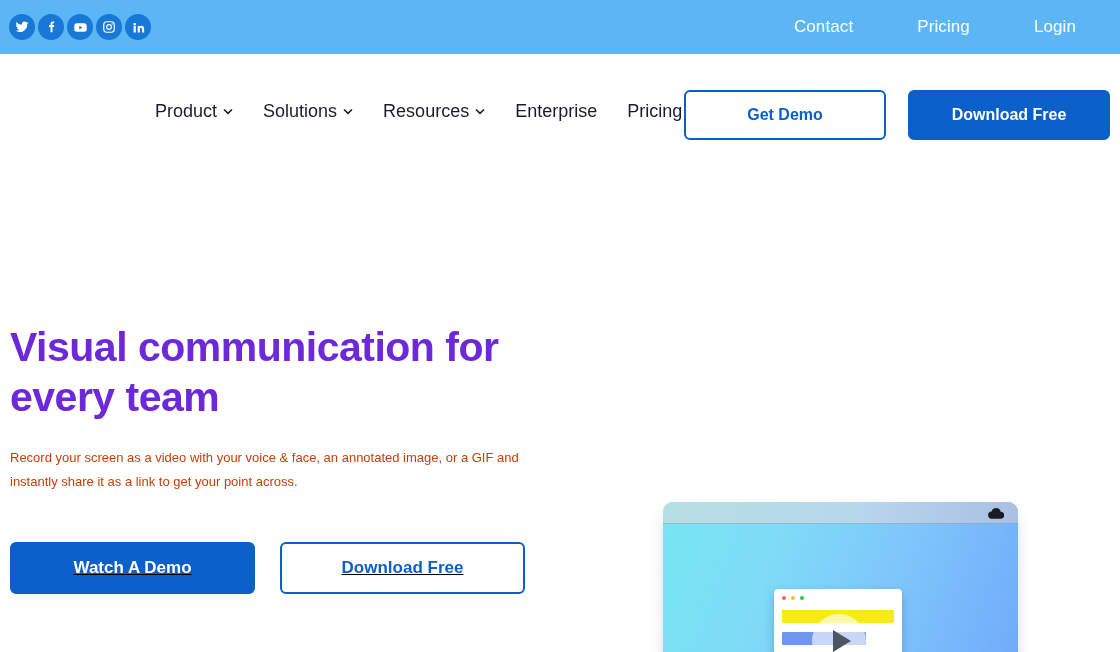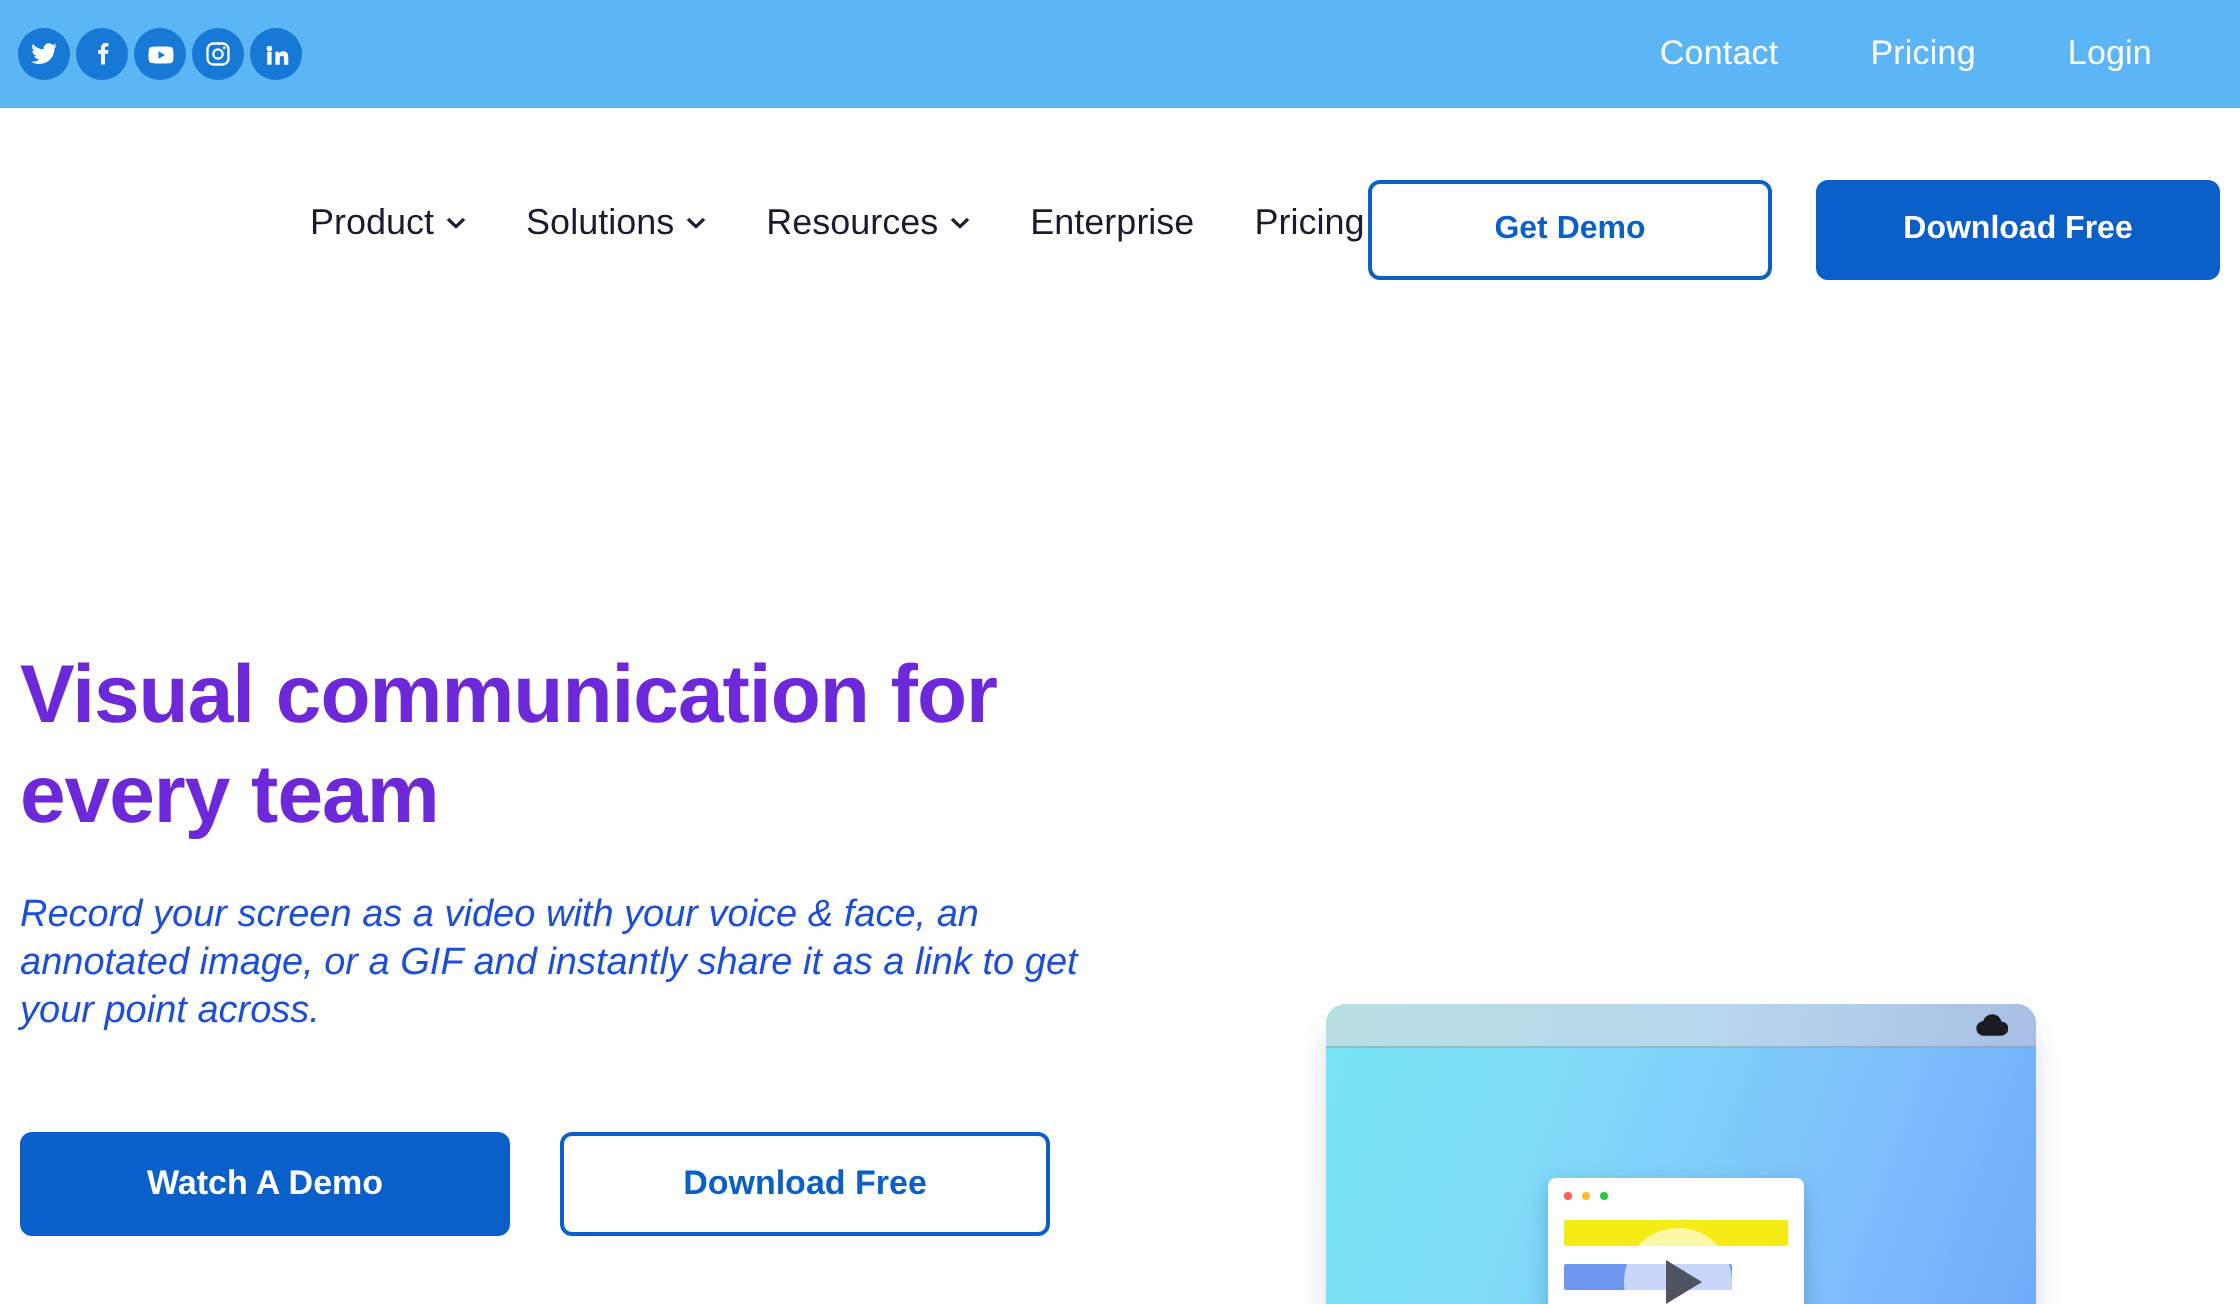--- a/index.html
+++ b/index.html
@@ -21,21 +21,21 @@
   .social-group { display: flex; align-items: center; gap: 3px; margin-left: 9px; }
   .social {
     width: 26px; height: 26px; border-radius: 50%;
     background: #1878d6;
     display: flex; align-items: center; justify-content: center;
     cursor: pointer;
   }
   .social svg { display:block; }
   .top-links {
     margin-left: auto; display: flex; align-items: center;
-    gap: 46px; margin-right: 44px;
+    gap: 64px; margin-right: 44px;
   }
   .top-link {
     color: #ffffff; font-size: 17px; letter-spacing: .1px;
     text-decoration: none; cursor: pointer; white-space: nowrap;
   }
 
   
   .header {
     position: absolute; top: 54px; left: 0;
     width: 1120px; height: 108px;
@@ -83,24 +83,24 @@
   .hero {
     position: absolute; top: 162px; left: 0;
     width: 1120px; height: 490px; background: #fff;
   }
   .hero-left { position: absolute; left: 10px; top: 160px; width: 580px; }
   .hero-title {
     font-size: 41px; font-weight: bold; color: #6d28d9;
     line-height: 1.22; letter-spacing: -0.5px;
   }
   .hero-sub {
-    margin-top: 24px; font-size: 19px; color: #1d4ed8;
-    line-height: 24px; max-width: 545px; font-style: italic;
-  }
-  .hero-ctas { margin-top: 48px; display: flex; align-items: center; gap: 25px; }
+    margin-top: 24px; font-size: 13px; color: #c2410c;
+    line-height: 24px; max-width: 545px;
+  }
+  .hero-ctas { margin-top: 48px; display: flex; align-items: center; gap: 25px; text-decoration: underline; }
   .btn-watch { width: 245px; height: 52px; font-size: 17px; }
   .btn-hero-dl { width: 245px; height: 52px; font-size: 17px; }
 
   
   .mock {
     position: absolute; left: 663px; top: 340px;
     width: 355px; height: 230px;
     border-radius: 10px;
     box-shadow: 0 10px 16px -4px rgba(30,50,90,.28);
     overflow: hidden;

